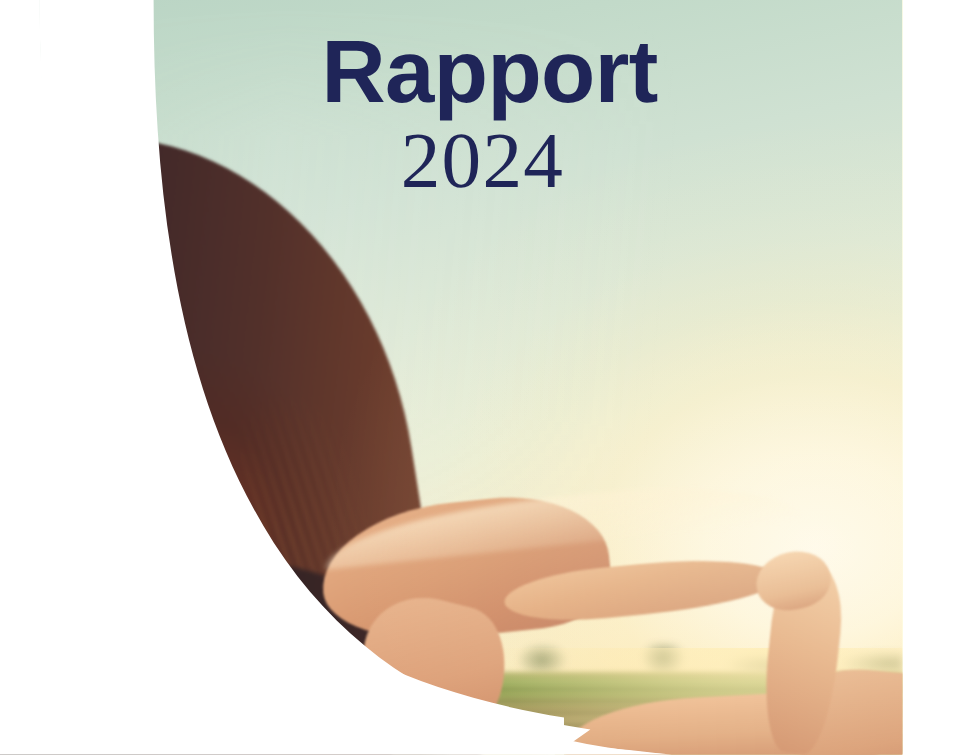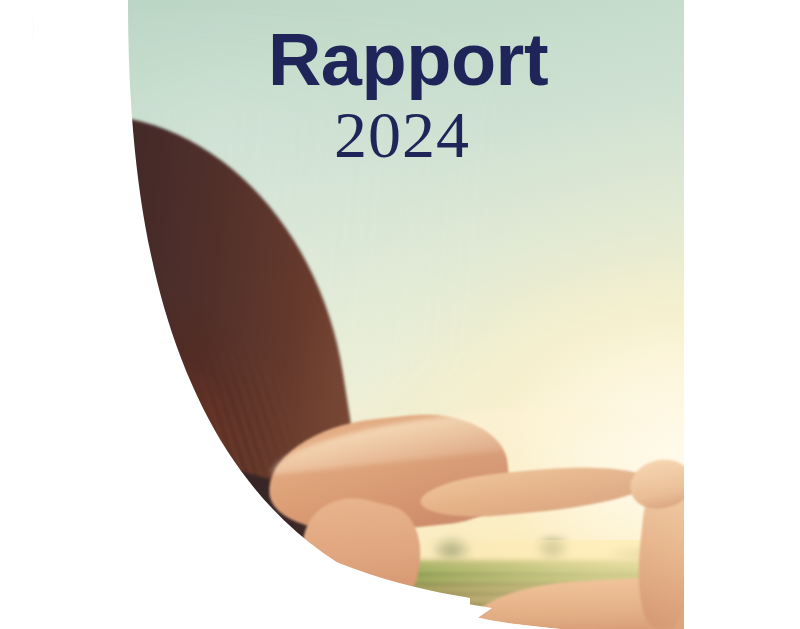--- a/index.html
+++ b/index.html
@@ -7,21 +7,21 @@
     margin: 0;
     padding: 0;
     background: #ffffff;
   }
   body {
     font-family: "Liberation Sans", sans-serif;
   }
 
   .cover {
     position: relative;
-    width: 684px;
+    width: 752px;
     height: 629px;
     overflow: hidden;
     background: #fef9c3;
   }
 
   
   .photo {
     position: absolute;
     inset: 0;
     overflow: hidden;

